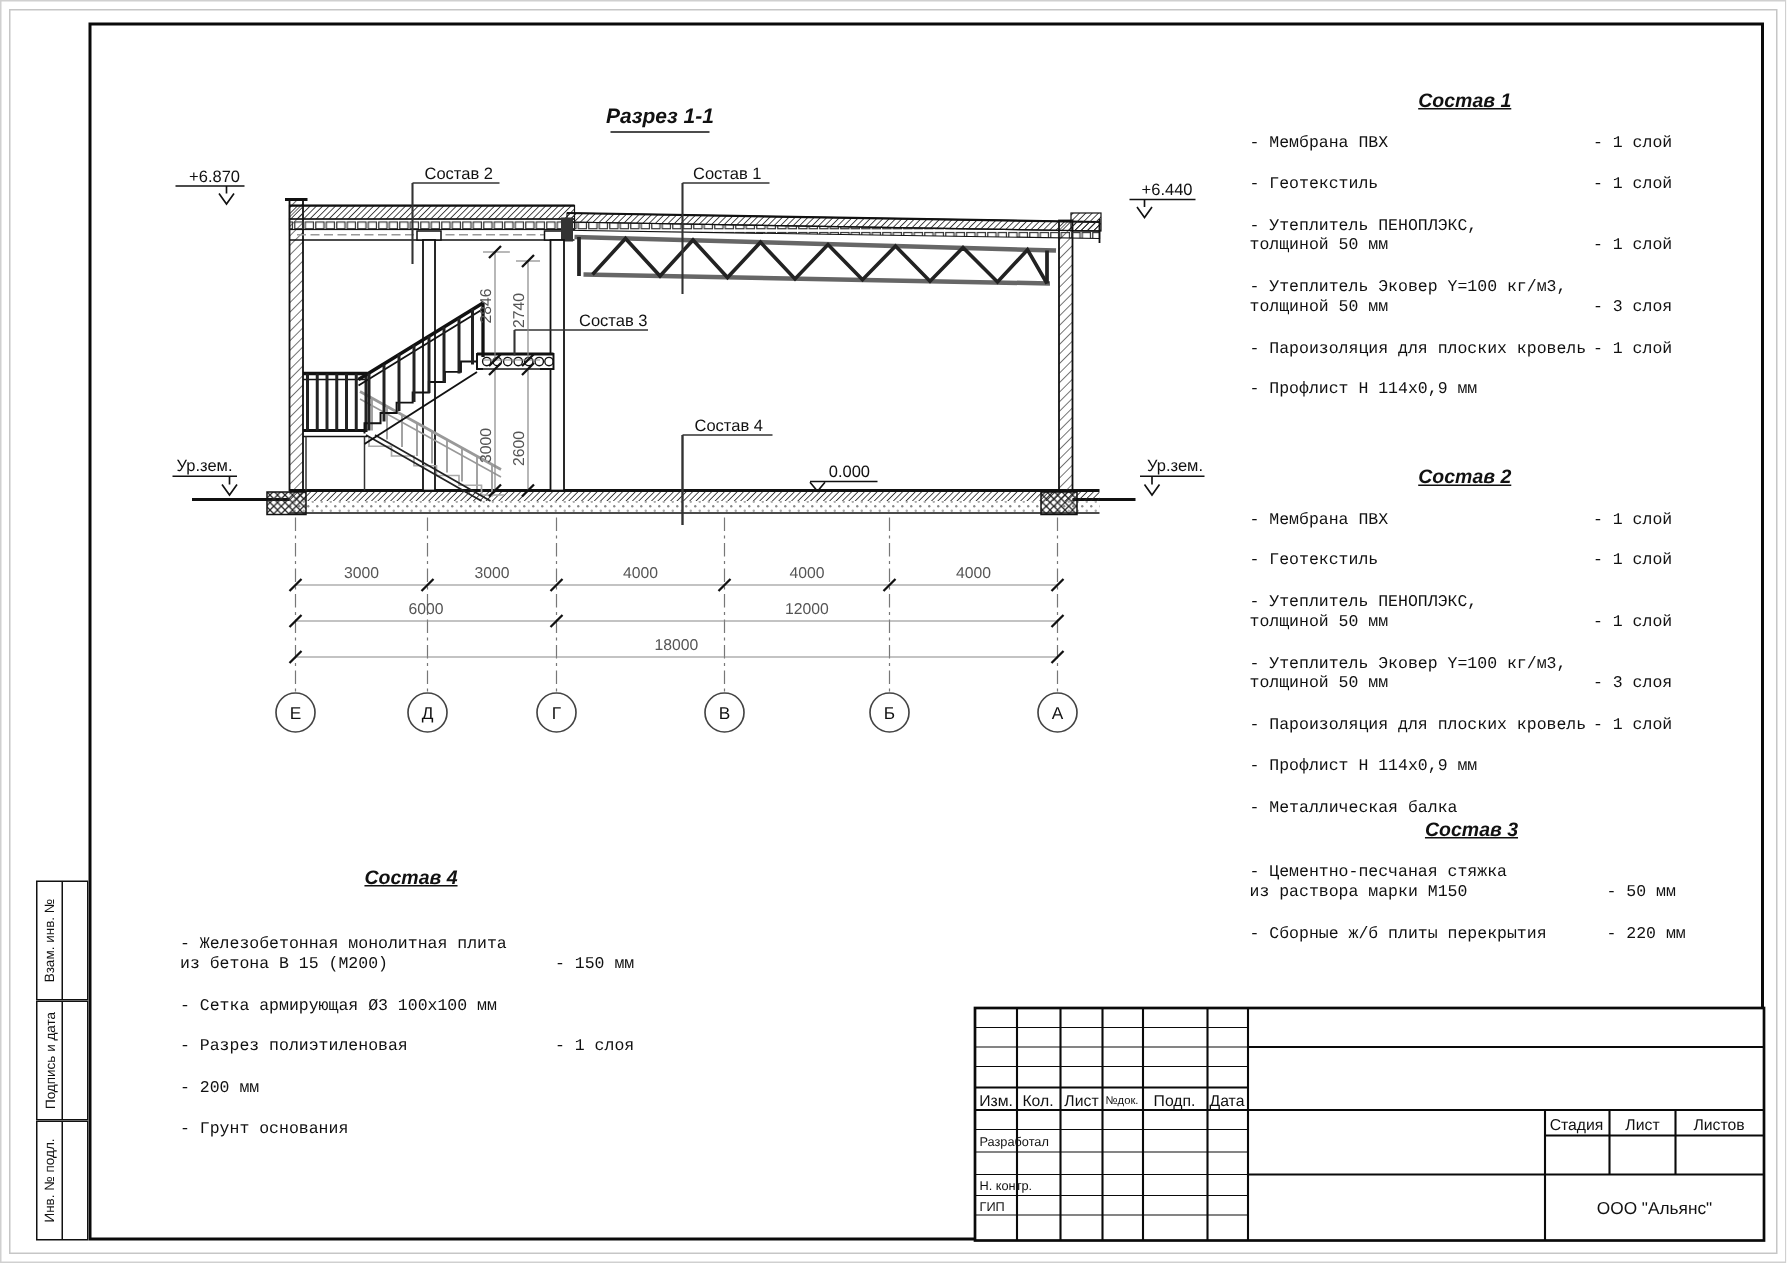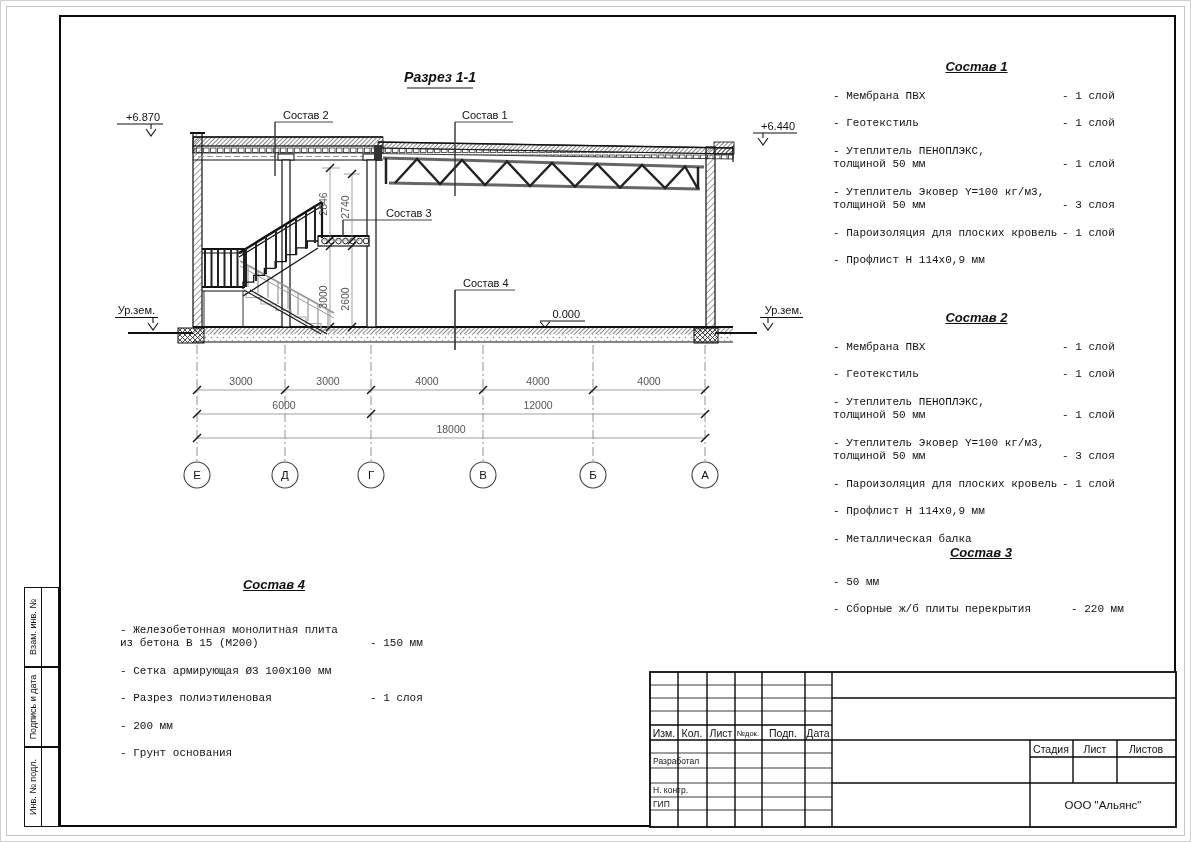--- a/index.html
+++ b/index.html
@@ -404,20 +404,22 @@
       </div>
     <div class="comp-item">
         <span class="comp-name">- Металлическая балка</span>
         <span class="comp-val"></span>
       </div>
   </div>
 
   <div class="comp" style="left:833px;top:546px;width:296px;">
     <div class="comp-h">Состав 3</div>
     <div class="comp-item">
+        <span class="comp-name">- Цементно-песчаная стяжка
+из раствора марки М150</span>
         <span class="comp-val">- 50 мм</span>
       </div>
     <div class="comp-item">
         <span class="comp-name">- Сборные ж/б плиты перекрытия</span>
         <span class="comp-val">- 220 мм</span>
       </div>
   </div>
 
   <div class="comp" style="left:120px;top:578px;width:308px;">
     <div class="comp-h big-gap">Состав 4</div>

